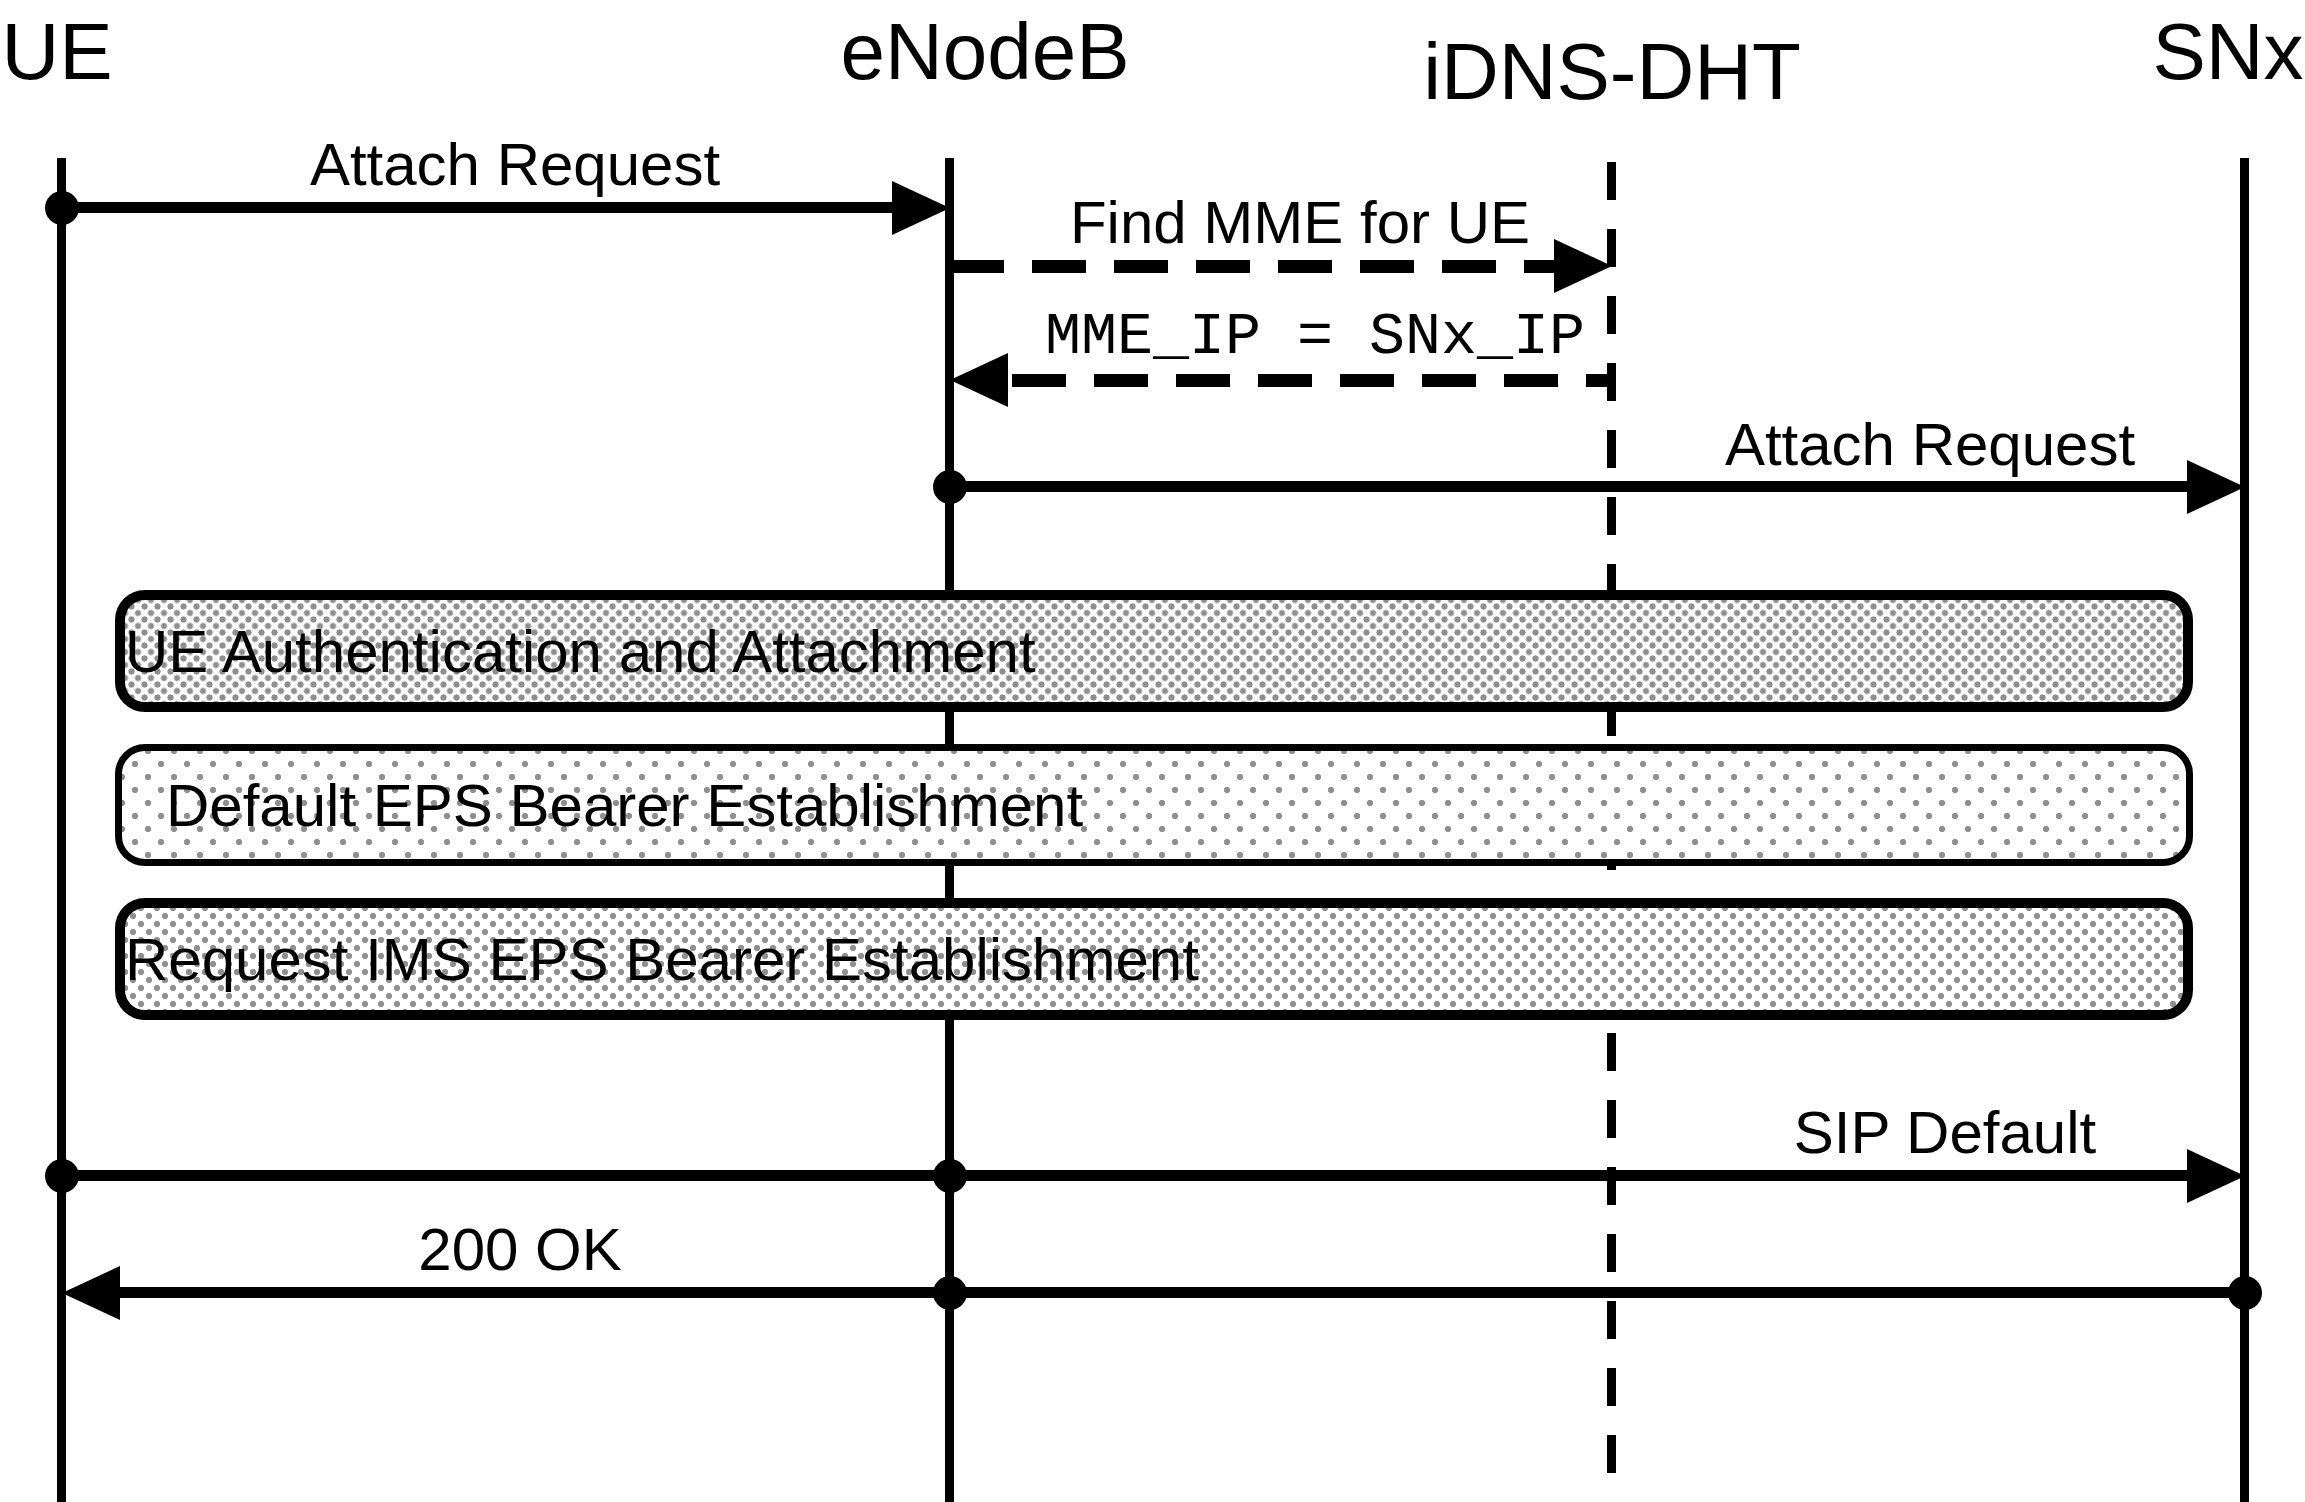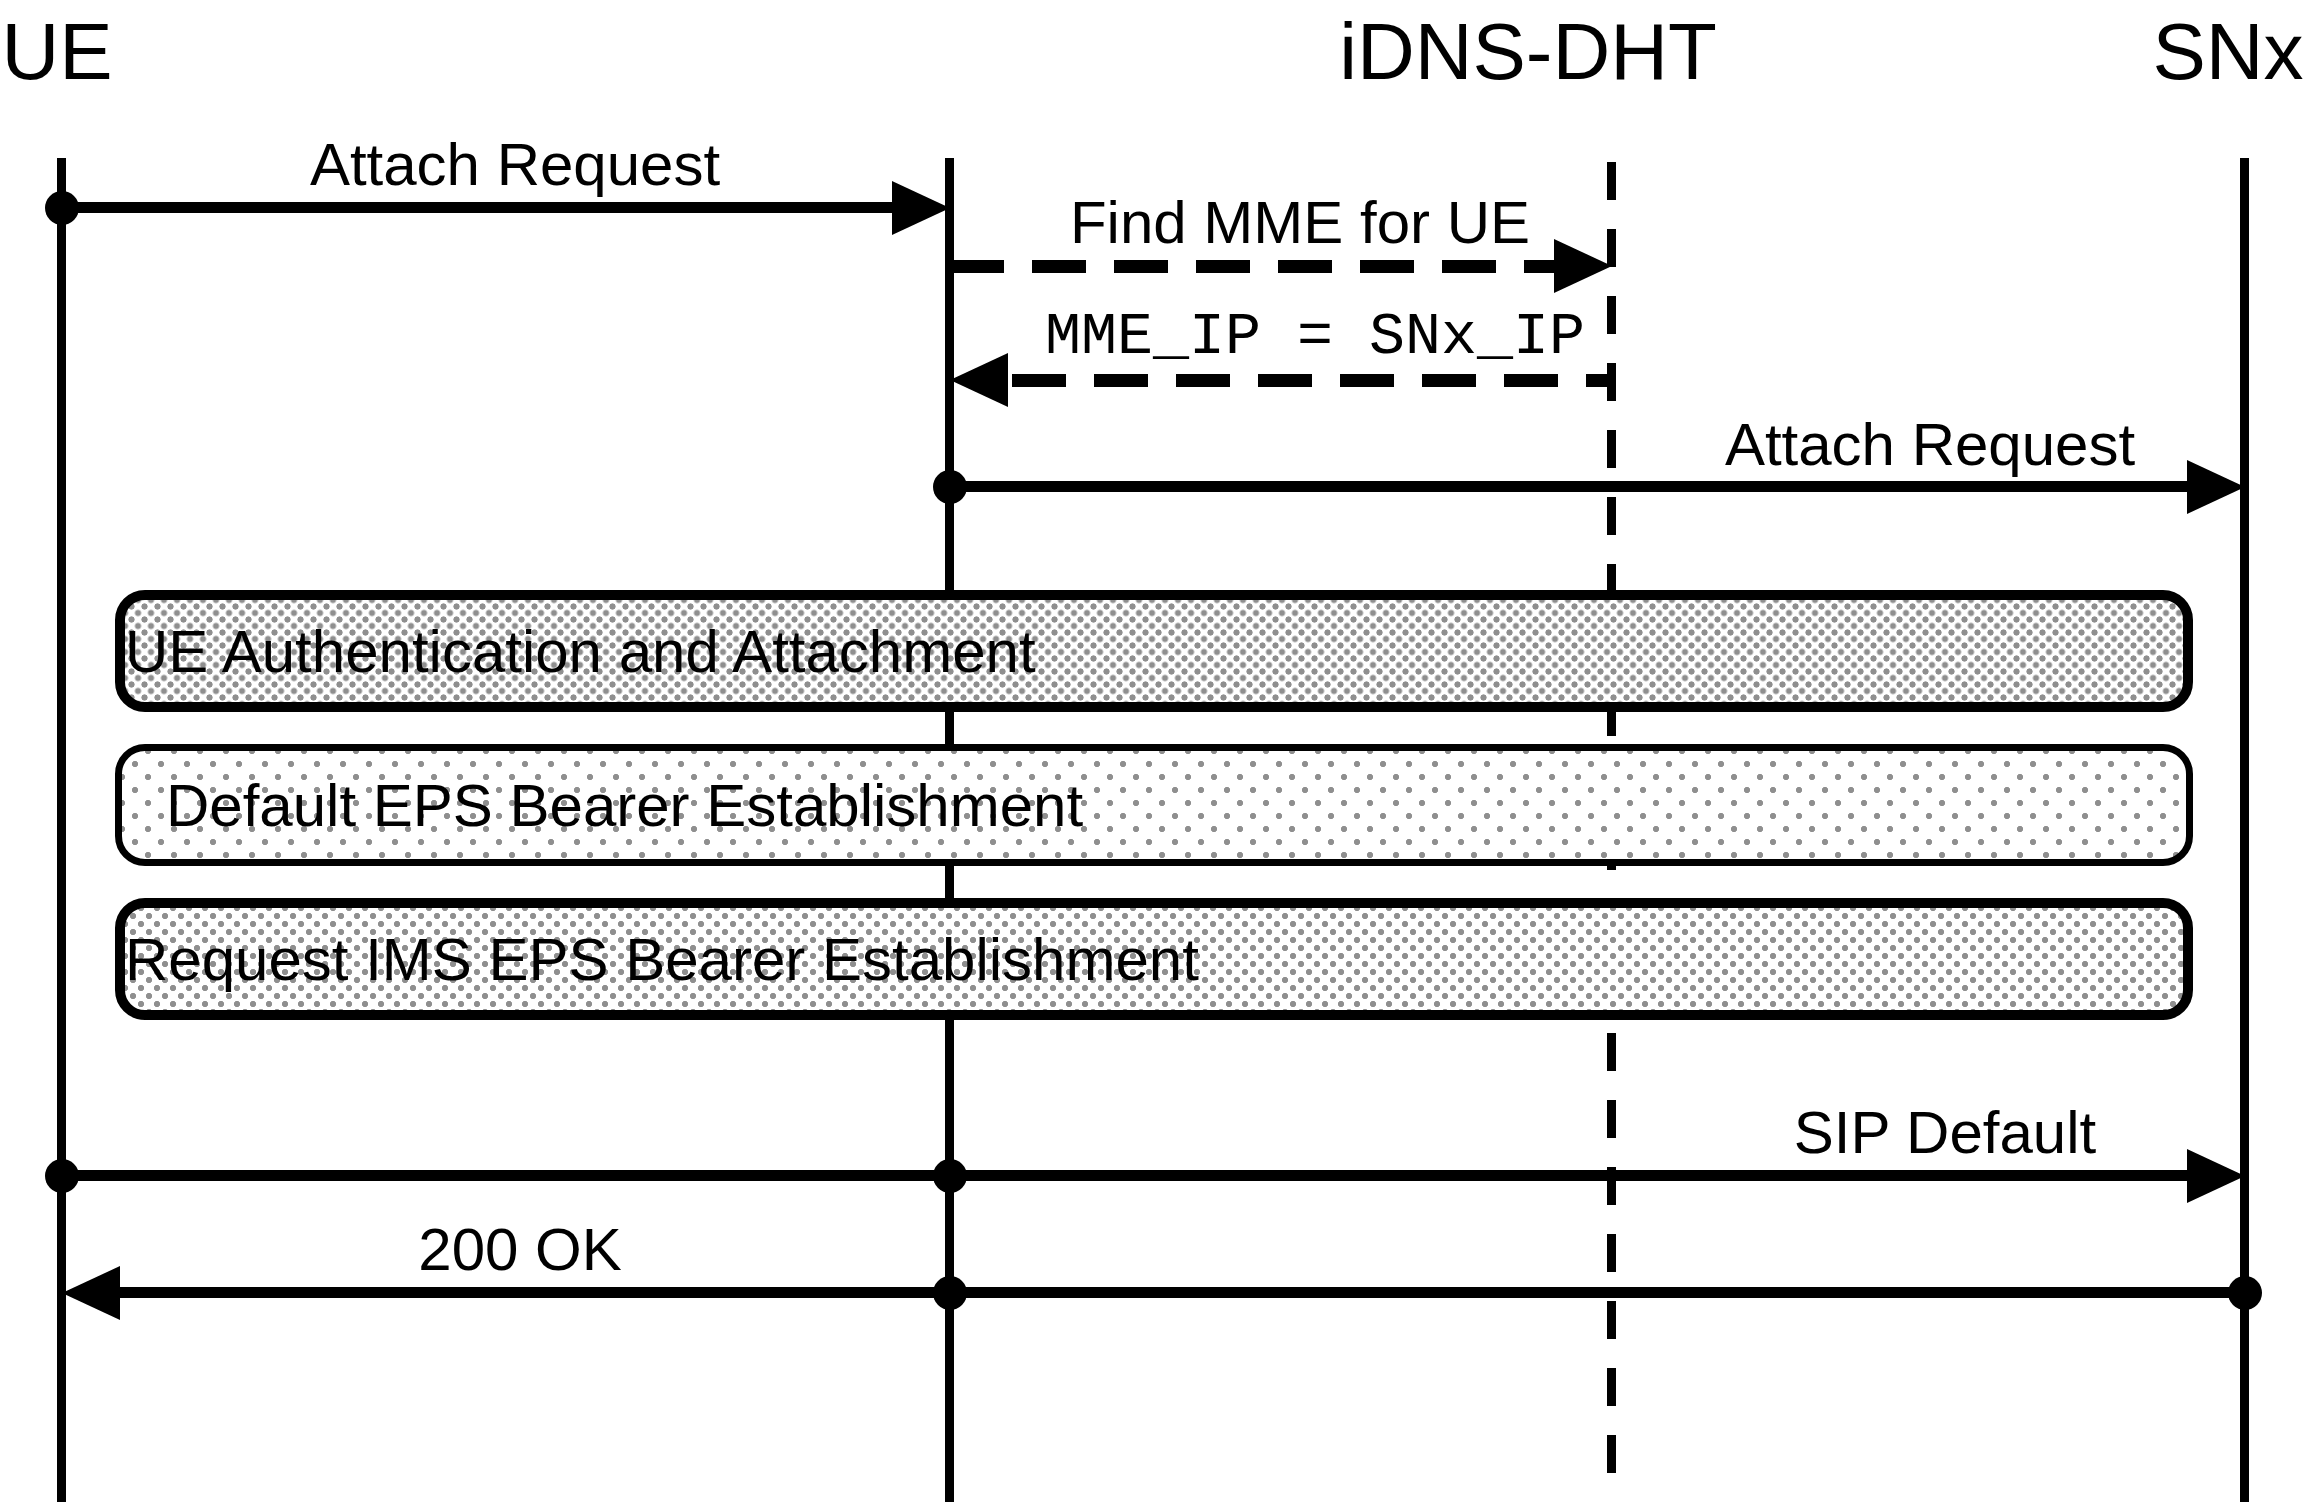--- a/index.html
+++ b/index.html
@@ -70,21 +70,22 @@
     background-size:16px 16px;
     background-position:0 0,8px 8px;
   }
 </style>
 </head>
 <body>
 
 <div class="canvas">
 
   <div class="plabel" style="left:57px;">UE</div>
-  <div class="plabel" style="left:1528px;">iDNS-DHT</div>
+  <div class="plabel" style="left:985px;">eNodeB</div>
+  <div class="plabel" style="left:1612px;margin-top:20px;">iDNS-DHT</div>
   <div class="plabel" style="left:2228px;text-align:right;">SNx</div>
 
   <div class="lifeline" style="left:57px;top:158px;height:1344px;"></div>
   <div class="lifeline" style="left:945px;top:158px;height:1344px;"></div>
   <div class="lifeline dashed" style="left:1607px;top:162px;height:1322px;"></div>
   <div class="lifeline" style="left:2240px;top:158px;height:1344px;"></div>
 
   <div>
     <div class="mlabel" style="left:515px;top:132px;">Attach Request</div>
     <div class="shaft" style="left:62px;top:202px;width:832px;"></div>

